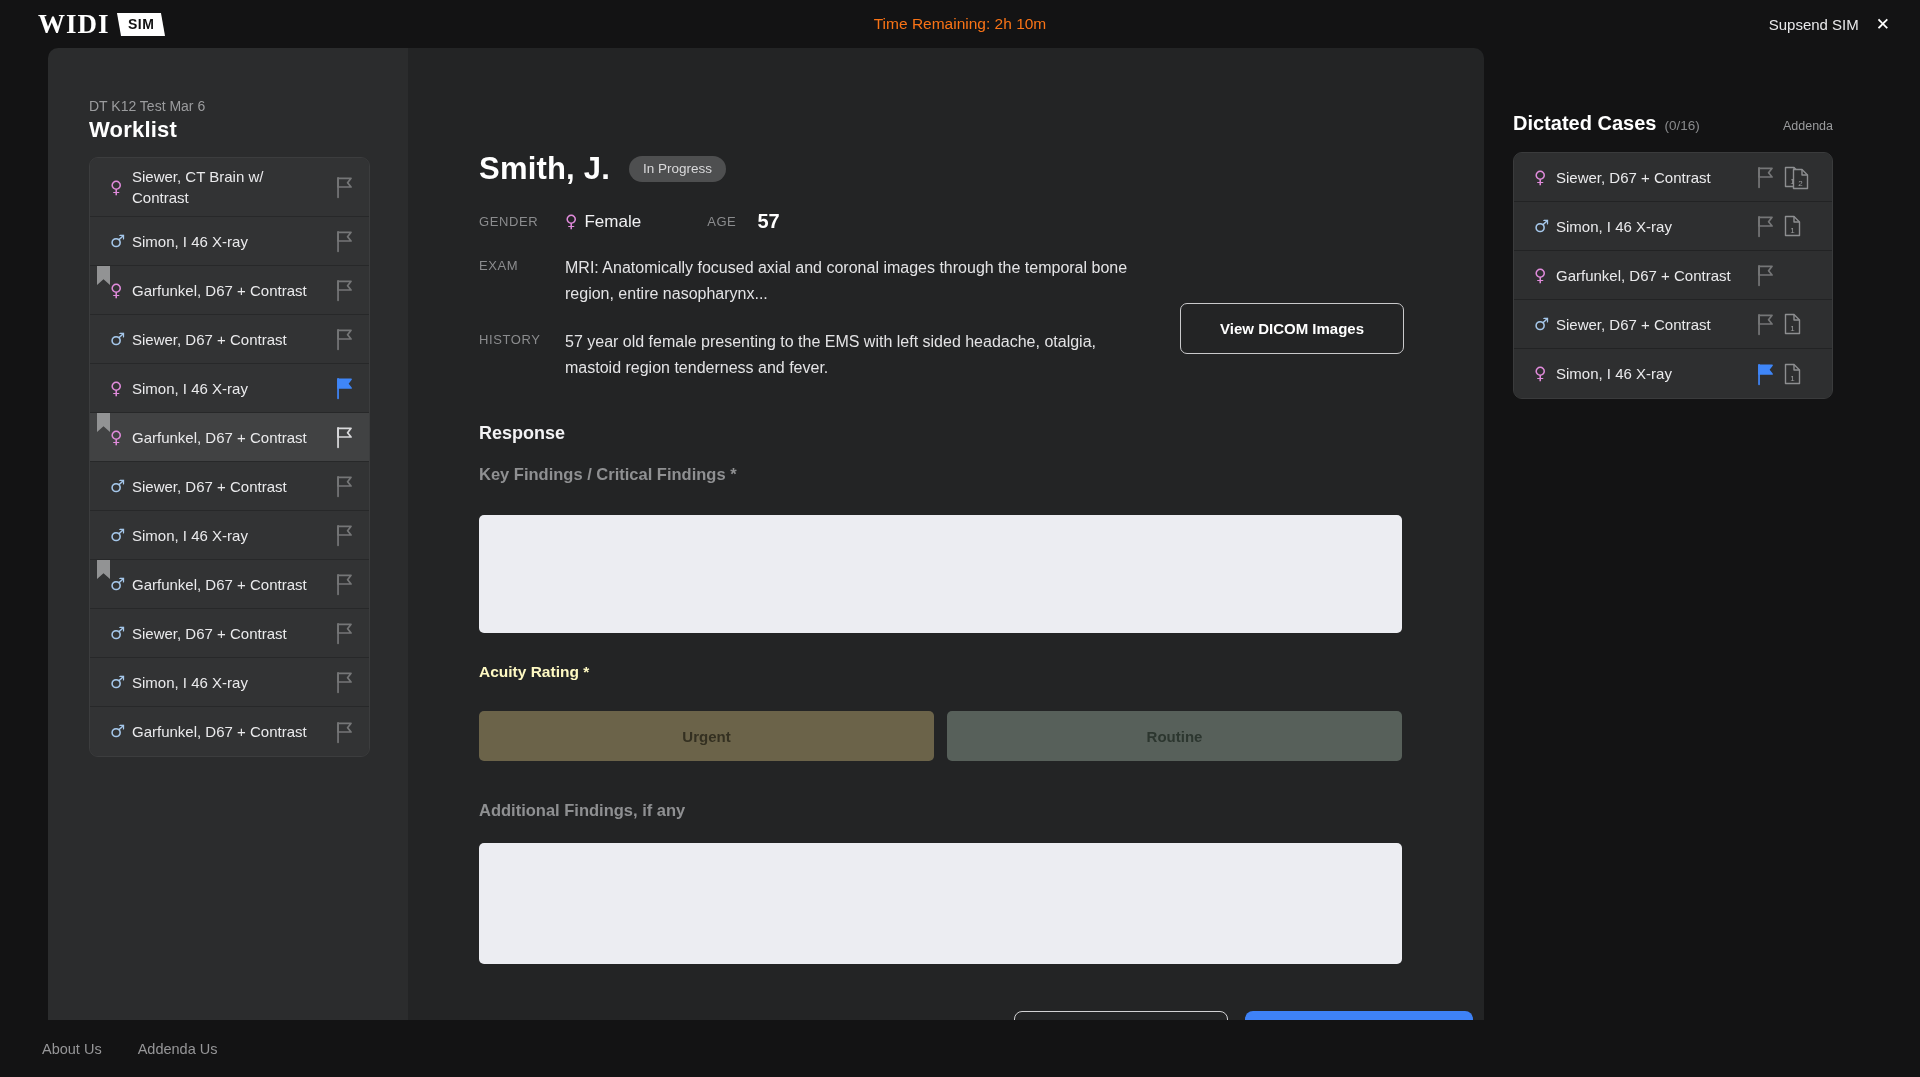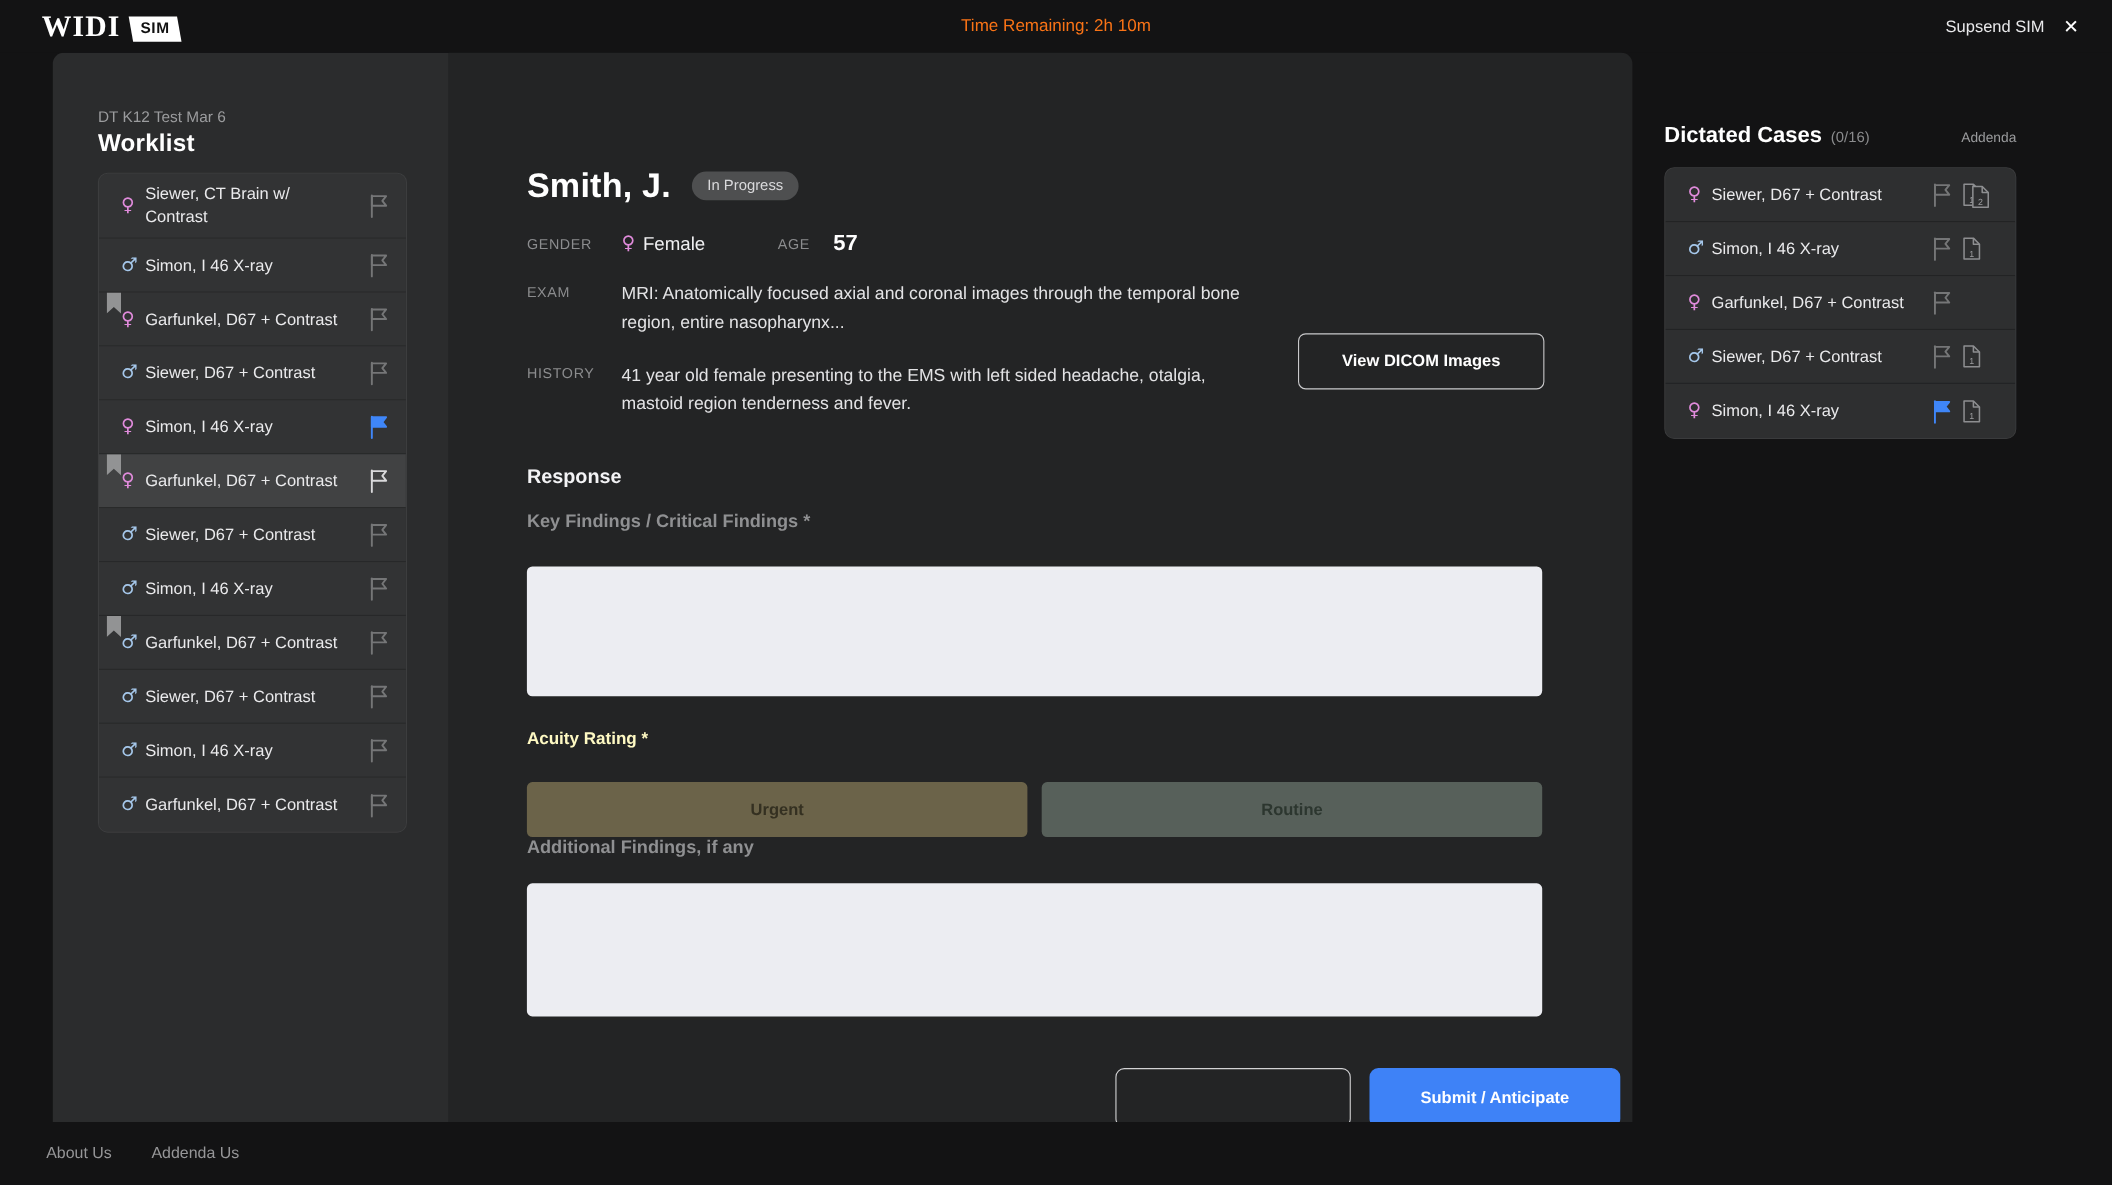--- a/index.html
+++ b/index.html
@@ -3,21 +3,21 @@
 <meta charset="utf-8">
 <style>
   * { margin:0; padding:0; box-sizing:border-box; }
   html,body { width:1920px; height:1077px; overflow:hidden; background:#131314;
     font-family:"Liberation Sans", sans-serif; -webkit-font-smoothing:antialiased; }
   .page { width:1920px; height:1077px; display:flex; flex-direction:column; }
 
   
   .topbar { height:48px; flex:0 0 48px; display:flex; align-items:center; position:relative;
     padding:0 30px 0 38px; background:#131314; }
-  .logo { display:flex; align-items:flex-end; gap:9px; }
+  .logo { display:flex; align-items:center; gap:9px; }
   .logo-text { color:#fff; font-family:"Liberation Serif", serif; font-weight:700;
     font-size:27px; letter-spacing:1px; line-height:1; }
   .logo-badge { background:#fff; transform:skewX(10deg); padding:2px 9px 3px; }
   .logo-badge span { display:inline-block; transform:skewX(-10deg); color:#111;
     font-weight:700; font-size:14px; letter-spacing:.5px; }
   .time { position:absolute; left:50%; transform:translateX(-50%); color:#f97316;
     font-size:15.5px; font-weight:400; }
   .suspend { margin-left:auto; display:flex; align-items:center; gap:17px; color:#e9e9eb;
     font-size:15px; cursor:pointer; }
   .x-icon { font-size:17px; color:#fff; line-height:1; }
@@ -78,21 +78,21 @@
   .acuity-lab { margin-top:30px; color:#fef9c3; font-size:15.5px; font-weight:800; }
   .acuity-row { margin-top:30px; display:flex; gap:13px; width:923px; }
   .acuity { flex:1 1 0; height:50px; border:none; border-radius:5px; font-family:inherit;
     font-weight:700; font-size:15px; cursor:pointer; position:relative; }
   .acuity.emergent { background:#f8dadc; border:2px solid #eec1c5; color:#473f40; }
   .acuity.urgent { background:#6b6349; color:#343021; }
   .acuity.routine { background:#57605a; color:#2c362f; }
   .check-badge { position:absolute; top:-18px; right:-16px; width:36px; height:36px;
     border-radius:50%; background:#c18f93; display:flex; align-items:center; justify-content:center;
     transform:rotate(-14deg); }
-  .addl-lab { }
+  .addl-lab { margin-top:40px; }
   .ta2 { margin-top:23px; height:121px; }
   .actions { margin-top:47px; width:994px; display:flex; justify-content:flex-end; gap:17px; }
   .btn-outline { width:214px; height:54px; background:transparent; border:1px solid #d2d2d4;
     border-radius:8px; color:#fff; font-family:inherit; font-weight:700; font-size:15px;
     display:flex; align-items:center; justify-content:center; gap:11px; cursor:pointer; }
   .btn-primary { width:228px; height:54px; background:#3e82f7; border:none; border-radius:8px;
     color:#fff; font-family:inherit; font-weight:700; font-size:15px; cursor:pointer; }
 
   
   .rightside { flex:1 1 auto; padding:64px 0 0 29px; }
@@ -292,21 +292,21 @@
           </span>
           <span class="lab a">AGE</span>
           <span class="age-val">57</span>
         </div>
         <div class="kv">
           <span class="lab">EXAM</span>
           <p>MRI: Anatomically focused axial and coronal images through the temporal bone region, entire nasopharynx...</p>
         </div>
         <div class="kv">
           <span class="lab">HISTORY</span>
-          <p>41 year old female presenting to the EMS with left sided headache, otalgia, mastoid region tenderness and fever.</p>
+          <p>57 year old female presenting to the EMS with left sided headache, otalgia, mastoid region tenderness and fever.</p>
         </div>
         <button class="dicom-btn">View DICOM Images</button>
 
         <div class="resp-title">Response</div>
         <div class="field-lab key-lab">Key Findings / Critical Findings *</div>
         <textarea class="ta ta1" style=""></textarea>
 
         <div class="acuity-lab">Acuity Rating *</div>
         <div class="acuity-row" id="acuity-row">
   <button class="acuity urgent">

